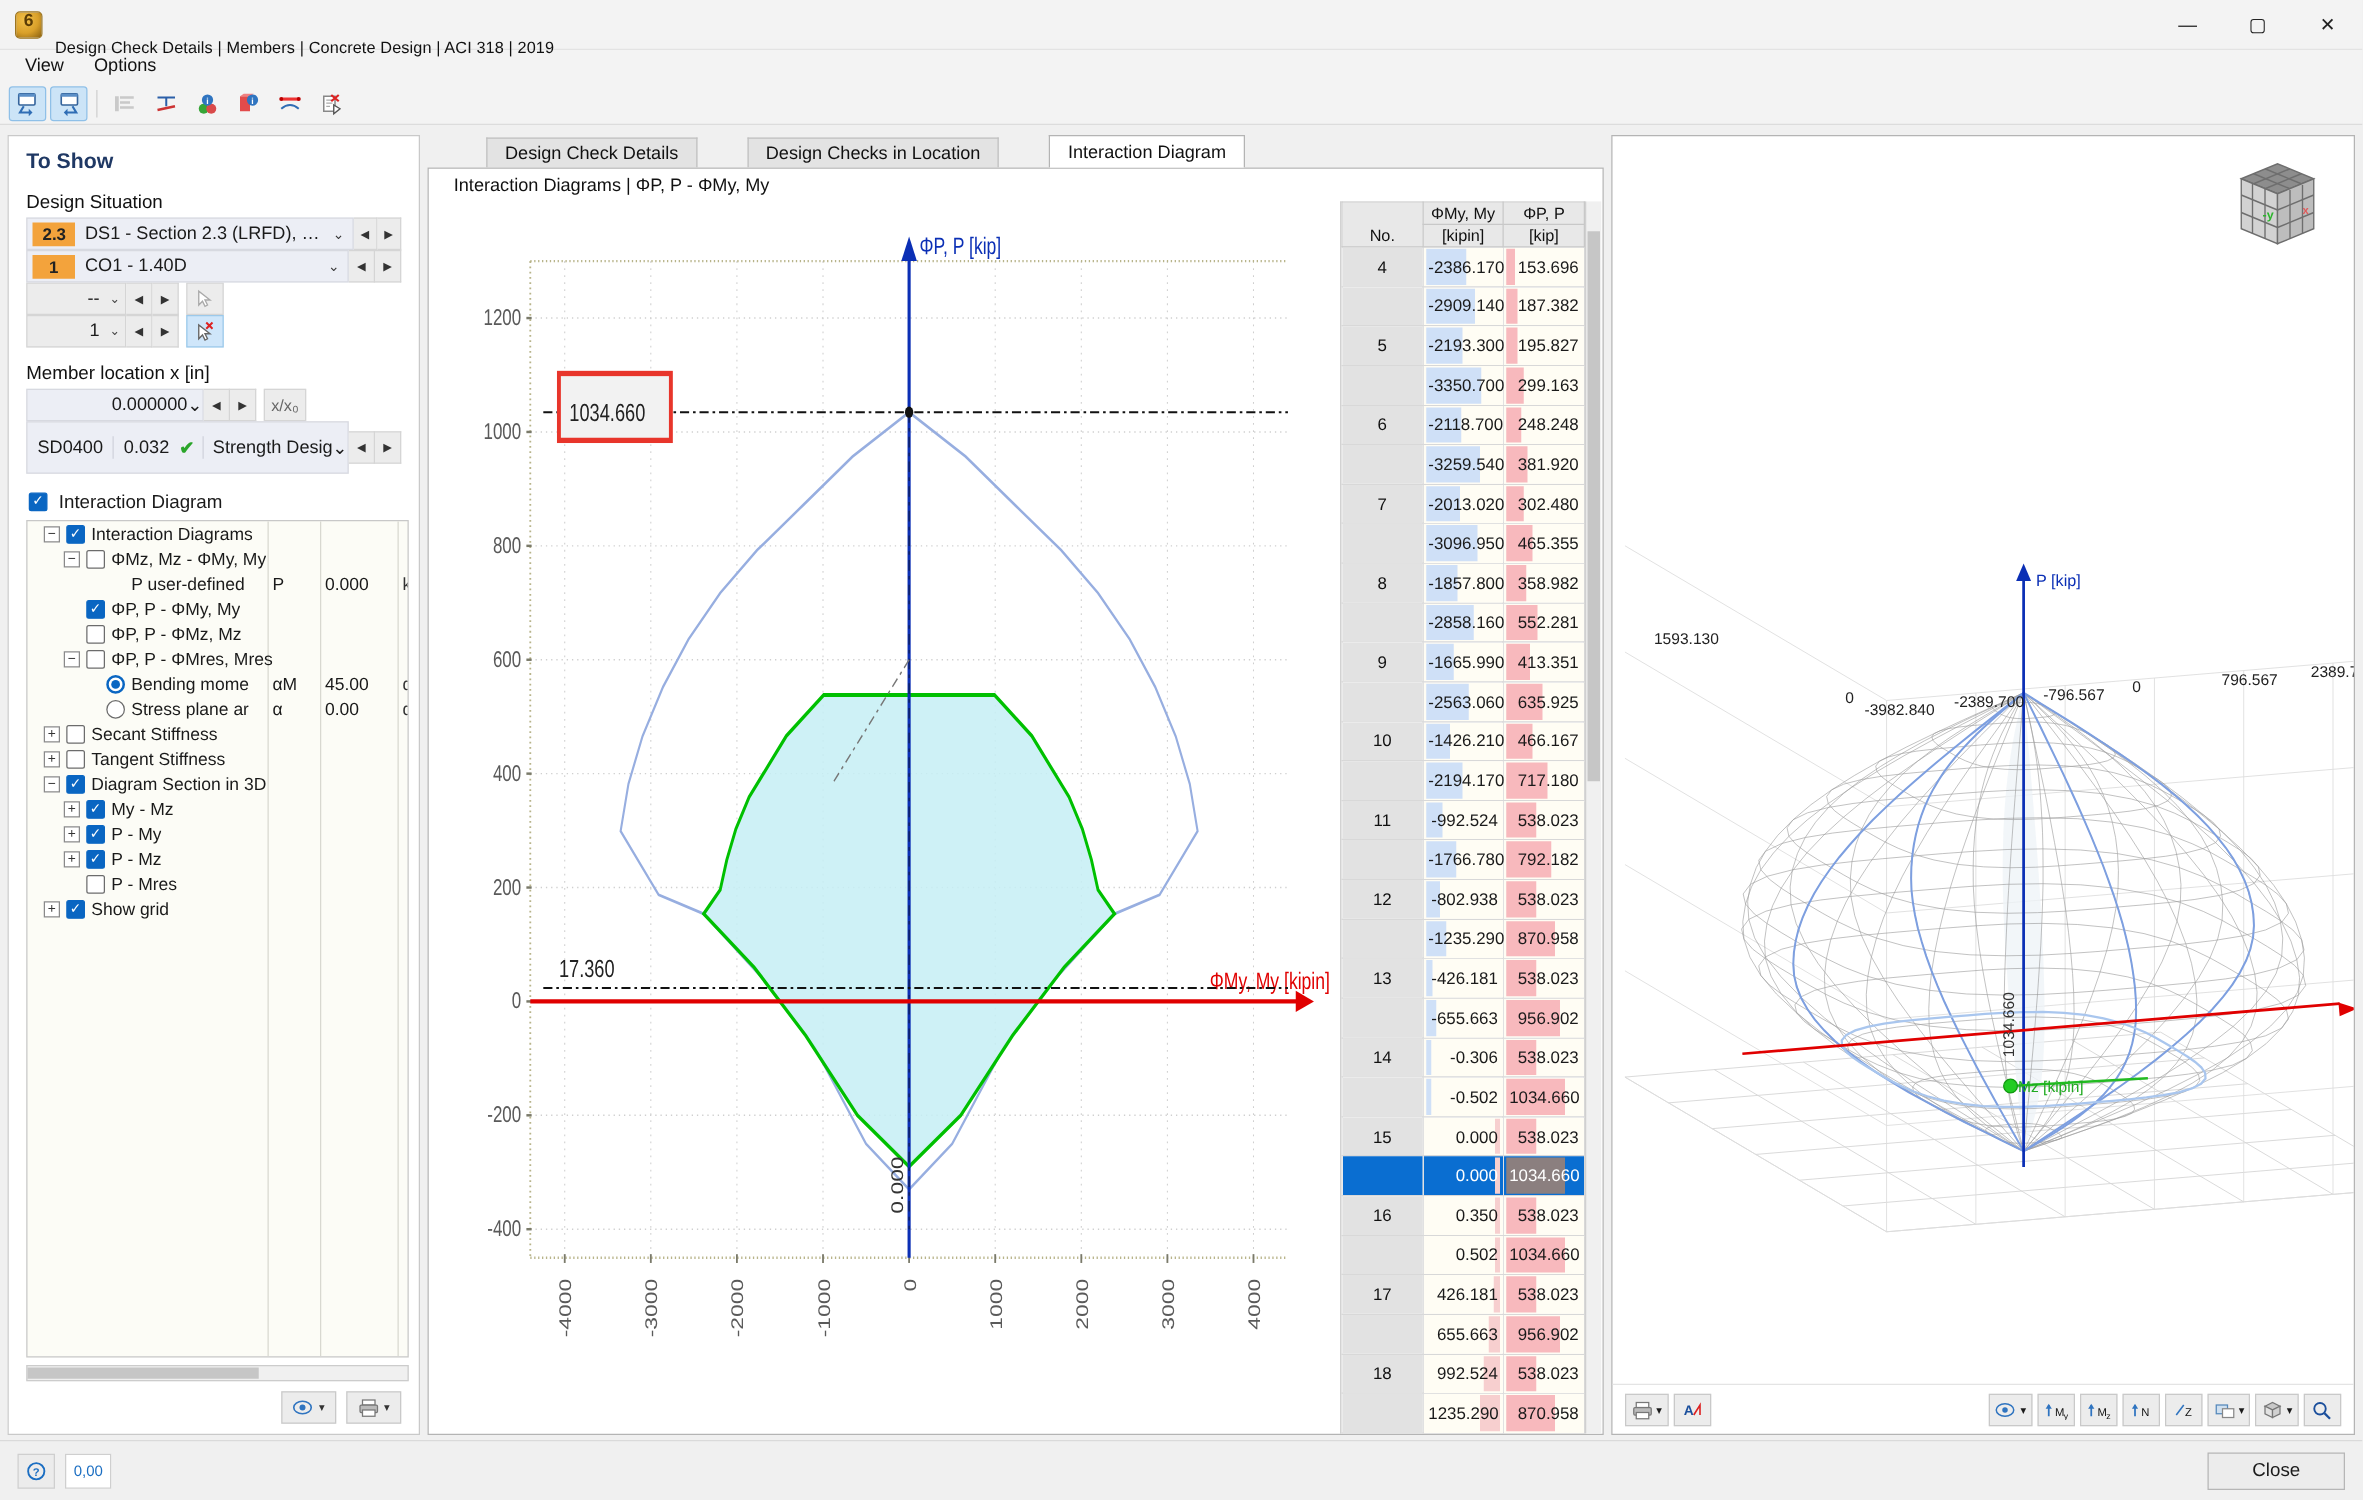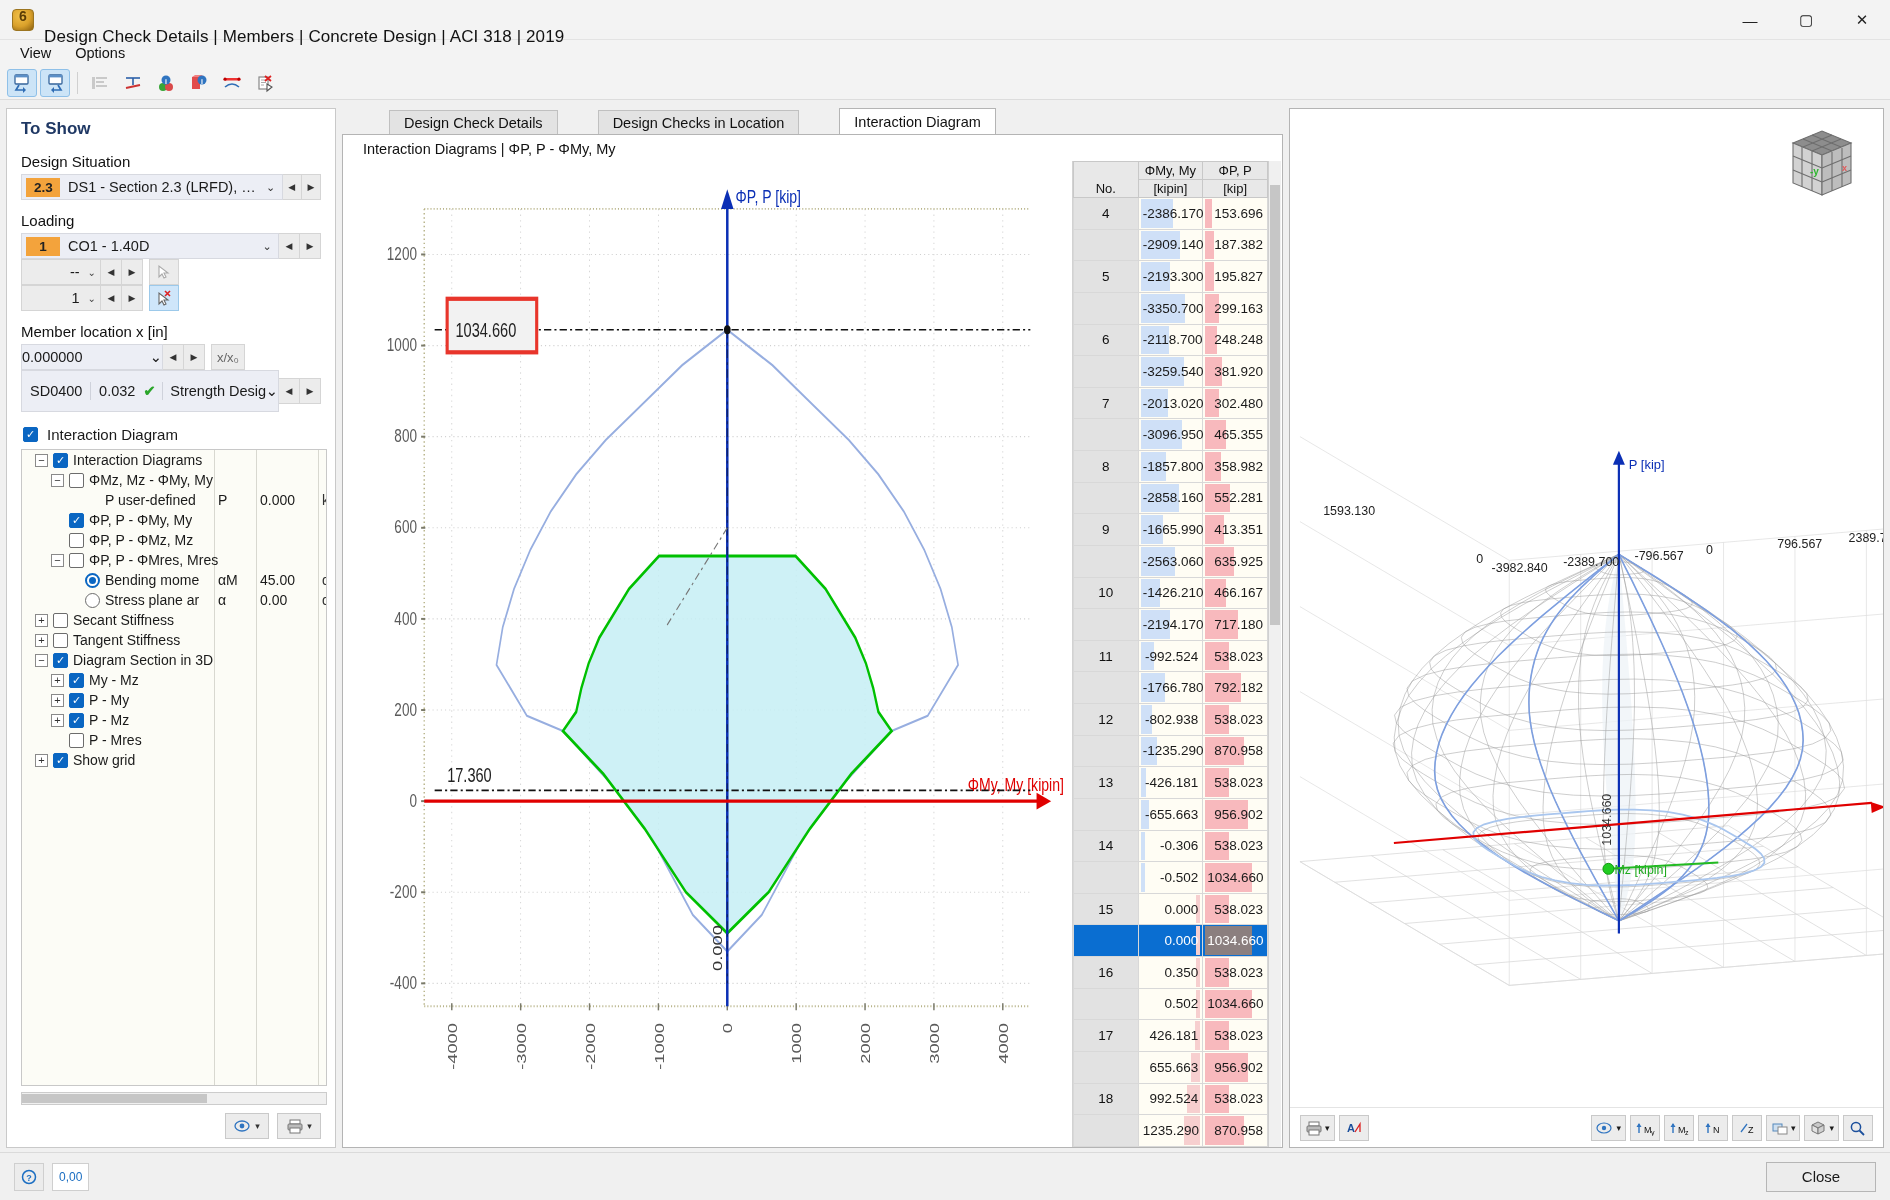--- a/index.html
+++ b/index.html
@@ -23,21 +23,21 @@
     width: 22px; height: 22px; margin: 0 10px 0 12px; flex: 0 0 auto;
     border-radius: 4px;
     background: radial-gradient(circle at 35% 30%, #f2c14a 0%, #d9a02a 55%, #8a6010 100%);
     border: 1px solid #9c7520;
     position: relative;
   }
   .titlebar .app-icon::after {
     content: "6"; position: absolute; left: 0; top: -2px; width: 100%;
     text-align: center; font-size: 14px; font-weight: bold; color: #5a3c06;
   }
-  .titlebar .title { font-size: 17px; color: #111; letter-spacing: .1px; margin-top: 35px; }
+  .titlebar .title { font-size: 13px; color: #111; letter-spacing: .1px; margin-top: 35px; }
   .winbtns { position: absolute; right: 0; top: 0; height: 40px; display: flex; }
   .winbtn { width: 56px; height: 40px; display:flex; align-items:center; justify-content:center;
             font-size: 15px; color:#222; }
 
   
   .menubar { height: 26px; background:#f3f3f3; display:flex; align-items:center;
              padding-left: 10px; gap: 4px; }
   .menuitem { padding: 3px 10px; font-size: 14.5px; color:#111; }
 
   
@@ -79,21 +79,21 @@
     width:80px; height:26px; background:#ececec; border:1px solid #d5d5d5;
     display:flex; align-items:center; justify-content:flex-end; padding-right:4px;
     font-size:14.5px; gap:8px;
   }
   .smallcombo .carat { font-size:10px; color:#444; }
   .iconbtn { width:30px; height:26px; background:#ececec; border:1px solid #d5d5d5;
              display:flex; align-items:center; justify-content:center; margin-left:6px;}
   .iconbtn.hl { background:#cfe6fa; border-color:#9cc9ea; }
   .loccombo { width:142px; height:26px; background:#eceef5; border:1px solid #d7d9e0;
               display:flex; align-items:center; font-size:14.5px; }
-  .loccombo .ctext { flex:1; text-align:left; }
+  .loccombo .ctext { flex:1; text-align:right; }
   .xx0 { width:34px; height:26px; background:#ececec; border:1px solid #d5d5d5;
          display:flex; align-items:center; justify-content:center; margin-left:6px;
          font-size:13px; color:#666; }
   .dcheck { flex:1; height:42px; background:#eceef5; border:1px solid #d7d9e0;
             display:flex; align-items:center; font-size:14.5px; min-width:0;}
   .dcheck .seg { padding:0 8px; }
   .dcheck .vsep { width:1px; height:18px; background:#cfd2db; }
 
   
   .cb { width:15px;height:15px;border:1.5px solid #6c6c6c;background:#fff;border-radius:2px;
@@ -278,21 +278,20 @@
     <div class="fld-row">
       <div class="combo">
         <span class="badge">2.3</span>
         <span class="ctext">DS1 - Section 2.3 (LRFD), 1. to 5.</span>
         <span class="carat">⌄</span>
       </div>
       <div class="spin">◀</div>
       <div class="spin">▶</div>
     </div>
 
-    <div class="fld-label">Loading</div>
     <div class="fld-row">
       <div class="combo">
         <span class="badge">1</span>
         <span class="ctext">CO1 - 1.40D</span>
         <span class="carat">⌄</span>
       </div>
       <div class="spin">◀</div>
       <div class="spin">▶</div>
     </div>
 

